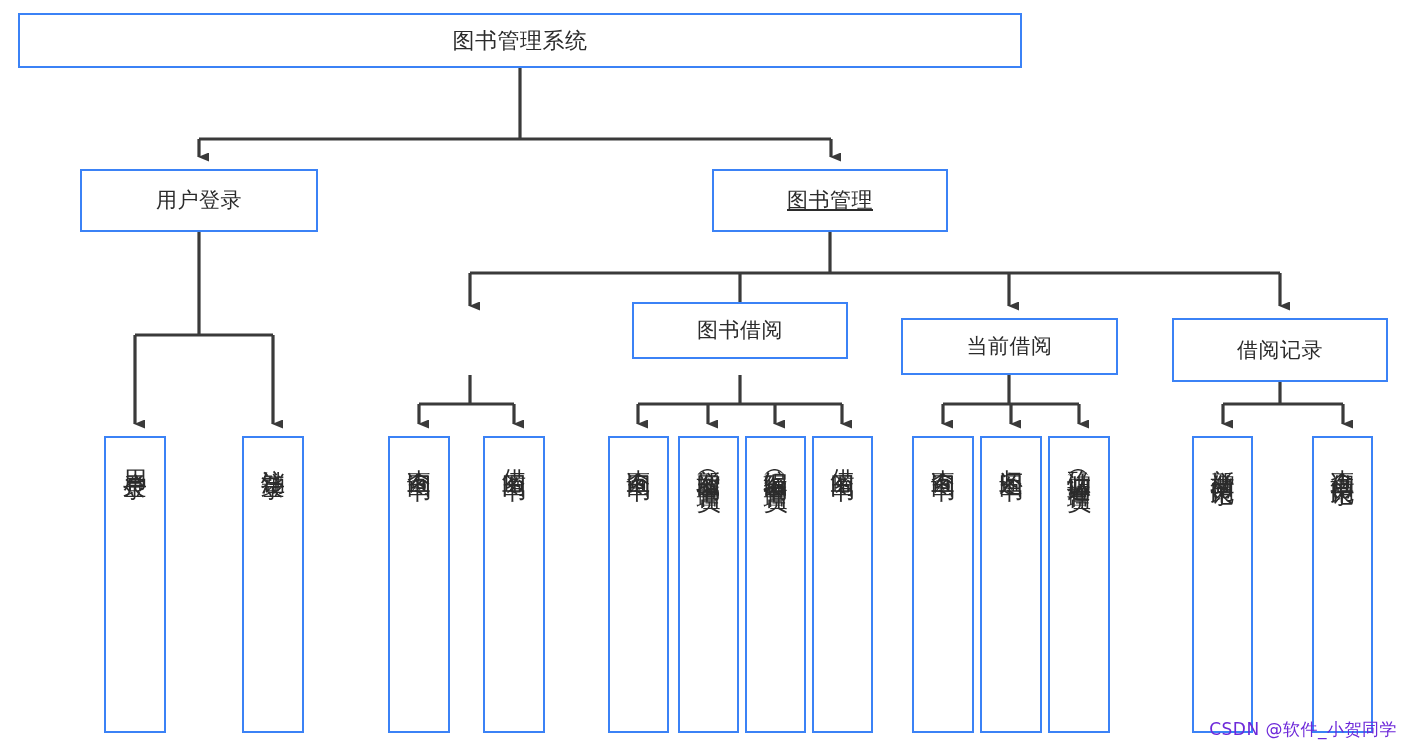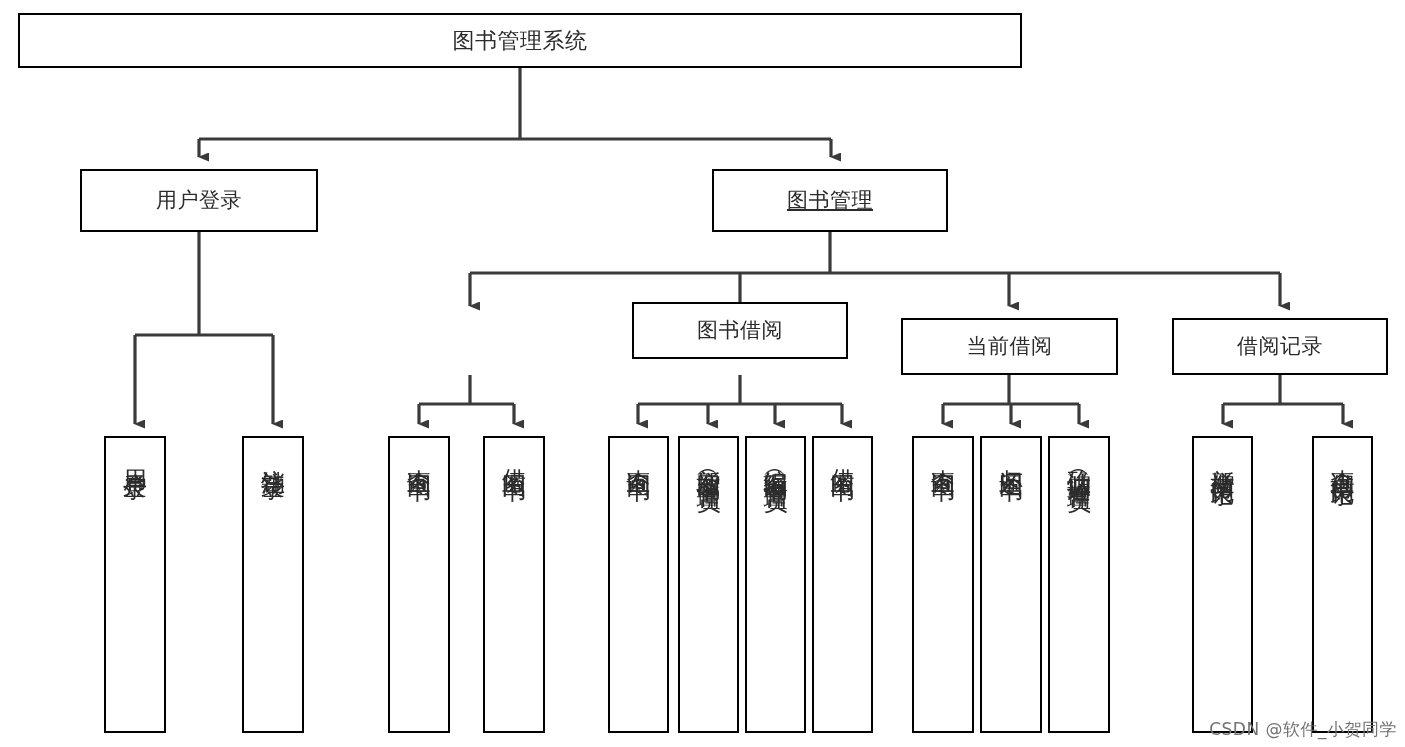--- a/index.html
+++ b/index.html
@@ -22,21 +22,21 @@
     position: absolute;
     left: 0;
     top: 0;
     width: 1405px;
     height: 747px;
   }
   .node {
     position: absolute;
     box-sizing: border-box;
     background: #ffffff;
-    border: 2px solid #000000;
+    border: 2px solid #3b82f6;
     display: flex;
     align-items: center;
     justify-content: center;
     color: #2b2b2b;
     text-align: center;
     z-index: 2;
   }
   .node-label {
     display: block;
     line-height: 1.18;
@@ -60,21 +60,21 @@
     font-size: 24px;
     line-height: 1.0;
     letter-spacing: 3px;
     white-space: nowrap;
   }
   #watermark {
     position: absolute;
     right: 8px;
     bottom: 6px;
     font-size: 17px;
-    color: #737373;
+    color: #6d28d9;
     letter-spacing: 0.5px;
     z-index: 5;
     white-space: nowrap;
   }
 </style>
 </head>
 <body>
 
 <div id="diagram-root">
 
@@ -143,21 +143,21 @@
 
 
   <div class="node horizontal" style="left:632px; top:302px; width:216px; height:57px;">
     <span class="node-label">图书借阅</span>
   </div>
 
   <div class="node horizontal" style="left:901px; top:318px; width:217px; height:57px;">
     <span class="node-label">当前借阅</span>
   </div>
 
-  <div class="node horizontal" style="left:1172px; top:318px; width:216px; height:57px;">
+  <div class="node horizontal" style="left:1172px; top:318px; width:216px; height:64px;">
     <span class="node-label">借阅记录</span>
   </div>
 
   <div class="node vertical" style="left:104px; top:436px; width:62px; height:297px;">
     <span class="node-label">用户登录</span>
   </div>
 
   <div class="node vertical" style="left:242px; top:436px; width:62px; height:297px;">
     <span class="node-label">注销登录</span>
   </div>

